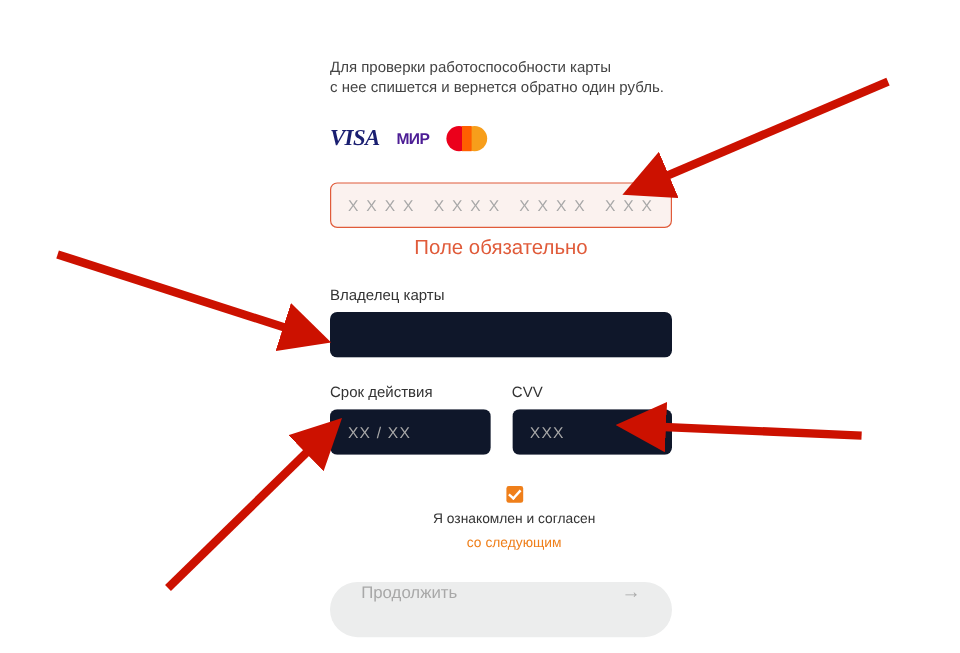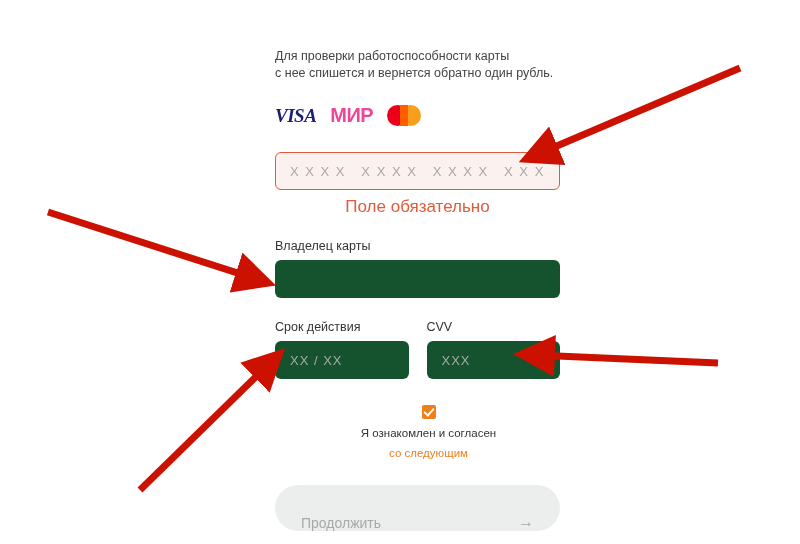--- a/index.html
+++ b/index.html
@@ -45,22 +45,22 @@
     font-style: italic;
     font-weight: bold;
     font-size: 19px;
     color: #1a1f71;
     letter-spacing: -0.5px;
     line-height: 1;
   }
 
   .mir-logo {
     font-weight: bold;
-    font-size: 20px;
-    color: #ec4899;
+    font-size: 13px;
+    color: #4c1d95;
     letter-spacing: -0.5px;
     line-height: 1;
     display: flex;
     align-items: center;
   }
 
   .mc-logo {
     position: relative;
     width: 34px;
     height: 21px;
@@ -87,21 +87,21 @@
     font-size: 12.5px;
     color: #333333;
     margin-bottom: 7px;
   }
 
   .input-box {
     width: 100%;
     box-sizing: border-box;
     height: 38px;
     border-radius: 6px;
-    background: #14532d;
+    background: #0f172a;
     border: 1px solid transparent;
     font-family: "Liberation Sans", sans-serif;
     font-size: 13px;
     color: #a8a8a8;
     padding: 0 14px;
     outline: none;
     letter-spacing: 1.5px;
   }
   .input-box::placeholder {
     color: #a8a8a8;
@@ -172,21 +172,21 @@
     margin-top: 26px;
     width: 100%;
     height: 46px;
     border: none;
     border-radius: 24px;
     background: #eceded;
     color: #a8a8a8;
     font-family: "Liberation Sans", sans-serif;
     font-size: 14px;
     display: flex;
-    align-items: flex-end;
+    align-items: flex-start;
     justify-content: space-between;
     padding: 0 26px;
     box-sizing: border-box;
     cursor: pointer;
   }
   .submit-arrow {
     font-size: 16px;
     color: #a8a8a8;
   }
 

